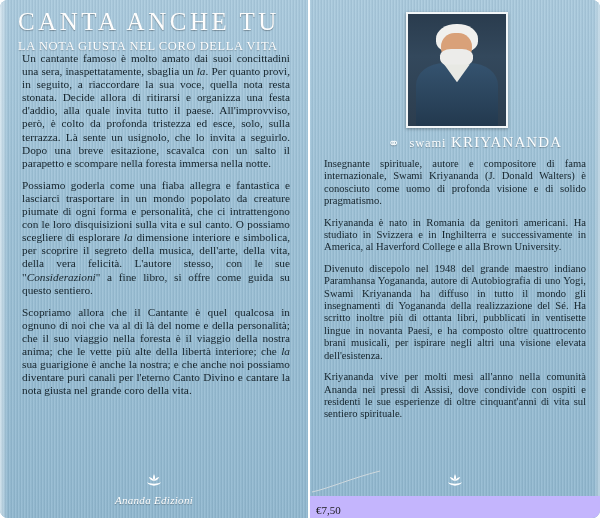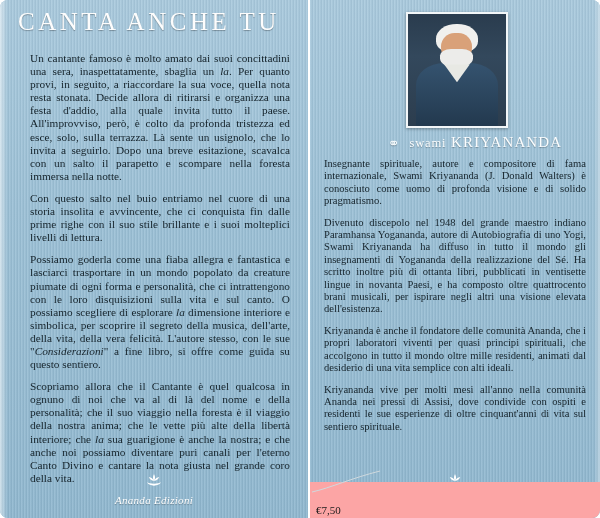--- a/index.html
+++ b/index.html
@@ -96,21 +96,21 @@
     position: absolute;
     left: 18px;
     top: 52px;
     width: 272px;
     color: #15232b;
     font-size: 11.3px;
     line-height: 13.1px;
     text-align: justify;
   }
   #blurb p {
-    margin: 0 0 9px 12px;
+    margin: 0 0 9px 4px;
     font-family: Liberation Serif, serif;
   }
   #blurb p .it { font-style: italic; }
 
   
   #front-publisher {
     position: absolute;
     left: 0;
     bottom: 10px;
     width: 308px;
@@ -235,22 +235,22 @@
   }
   #bio p { margin: 0 0 9px 0; }
   #bio .it { }
 
   
   #price-strip {
     position: absolute;
     left: 310px;
     bottom: 0;
     width: 290px;
-    height: 36px;
-    background: #fca5a5;
+    height: 22px;
+    background: #c4b5fd;
   }
   #price {
     position: absolute;
     left: 6px;
     bottom: 2px;
     font-family: "Liberation Serif", serif;
     font-size: 11px;
     color: #1a1a1a;
   }
   
@@ -266,25 +266,25 @@
 </head>
 <body>
 
 <div id="page">
 
   <div id="front-cover" class="cover">
     <div class="spine"></div>
 
     <div id="title-block">
       <div id="book-title">CANTA ANCHE TU</div>
+      <div id="book-subtitle">LA NOTA GIUSTA NEL CORO DELLA VITA</div>
     </div>
 
     <div id="blurb">
       <p><span>Un cantante famoso è molto amato dai suoi concittadini una sera, inaspettatamente, sbaglia un <span class="it">la</span>. Per quanto provi, in seguito, a riaccordare la sua voce, quella nota resta stonata. Decide allora di ritirarsi e organizza una festa d'addio, alla quale invita tutto il paese. All'improvviso, però, è colto da profonda tristezza ed esce, solo, sulla terrazza. Là sente un usignolo, che lo invita a seguirlo. Dopo una breve esitazione, scavalca con un salto il parapetto e scompare nella foresta immersa nella notte.</span></p>
-      <p><span>Con questo salto nel buio entriamo nel cuore di una storia insolita e avvincente, che ci conquista fin dalle prime righe con il suo stile brillante e i suoi molteplici livelli di lettura.</span></p>
       <p><span>Possiamo goderla come una fiaba allegra e fantastica e lasciarci trasportare in un mondo popolato da creature piumate di ogni forma e personalità, che ci intrattengono con le loro disquisizioni sulla vita e sul canto. O possiamo scegliere di esplorare <span class="it">la</span> dimensione interiore e simbolica, per scoprire il segreto della musica, dell'arte, della vita, della vera felicità. L'autore stesso, con le sue "<span class="it">Considerazioni</span>" a fine libro, si offre come guida su questo sentiero.</span></p>
       <p><span>Scopriamo allora che il Cantante è quel qualcosa in ognuno di noi che va al di là del nome e della personalità; che il suo viaggio nella foresta è il viaggio della nostra anima; che le vette più alte della libertà interiore; che <span class="it">la</span> sua guarigione è anche la nostra; e che anche noi possiamo diventare puri canali per l'eterno Canto Divino e cantare la nota giusta nel grande coro della vita.</span></p>
     </div>
 
     <div id="front-publisher">
       <svg class="pub-logo" viewBox="0 0 20 18">
         <path d="M10 1 C11.6 4.2 11.6 6.4 10 9 C8.4 6.4 8.4 4.2 10 1 Z" fill="#ffffff"></path>
         <path d="M10 9 C7.2 8.4 5.2 6.8 4.1 4.4 C6.9 4.9 9 6.4 10 9 Z" fill="#ffffff"></path>
         <path d="M10 9 C12.8 8.4 14.8 6.8 15.9 4.4 C13.1 4.9 11 6.4 10 9 Z" fill="#ffffff"></path>
         <path d="M2 10.5 C5 15.5 15 15.5 18 10.5 C15.5 12.6 4.5 12.6 2 10.5 Z" fill="#ffffff"></path>
@@ -307,22 +307,22 @@
       <div class="collar"></div>
     </div>
 
     <div id="author-name-row">
       <span class="om-glyph">⚭</span>
       <span id="author-name"><span class="small">swami</span>&nbsp;<span>KRIYANANDA</span></span>
     </div>
 
     <div id="bio">
       <p><span>Insegnante spirituale, autore e compositore di fama internazionale, Swami Kriyananda (J. Donald Walters) è conosciuto come uomo di profonda visione e di solido pragmatismo.</span></p>
+      <p><span>Kriyananda è nato in Romania da genitori americani. Ha studiato in Svizzera e in Inghilterra e successivamente in America, al Haverford College e alla Brown University.</span></p>
       <p><span>Divenuto discepolo nel 1948 del grande maestro indiano Paramhansa Yogananda, autore di <span class="it">Autobiografia di uno Yogi</span>, Swami Kriyananda ha diffuso in tutto il mondo gli insegnamenti di Yogananda della realizzazione del Sé. Ha scritto inoltre più di ottanta libri, pubblicati in ventisette lingue in novanta Paesi, e ha composto oltre quattrocento brani musicali, per ispirare negli altri una visione elevata dell'esistenza.</span></p>
-      <p><span>Kriyananda è anche il fondatore delle comunità Ananda, che i propri laboratori viventi per quasi principi spirituali, che accolgono in tutto il mondo oltre mille residenti, animati dal desiderio di una vita semplice con alti ideali.</span></p>
       <p><span>Kriyananda vive per molti mesi all'anno nella comunità Ananda nei pressi di Assisi, dove condivide con ospiti e residenti le sue esperienze di oltre cinquant'anni di vita sul sentiero spirituale.</span></p>
     </div>
 
     <div id="back-publisher">
       <svg class="pub-logo" viewBox="0 0 20 18">
         <path d="M10 1 C11.6 4.2 11.6 6.4 10 9 C8.4 6.4 8.4 4.2 10 1 Z" fill="#ffffff"></path>
         <path d="M10 9 C7.2 8.4 5.2 6.8 4.1 4.4 C6.9 4.9 9 6.4 10 9 Z" fill="#ffffff"></path>
         <path d="M10 9 C12.8 8.4 14.8 6.8 15.9 4.4 C13.1 4.9 11 6.4 10 9 Z" fill="#ffffff"></path>
         <path d="M2 10.5 C5 15.5 15 15.5 18 10.5 C15.5 12.6 4.5 12.6 2 10.5 Z" fill="#ffffff"></path>
       </svg>

